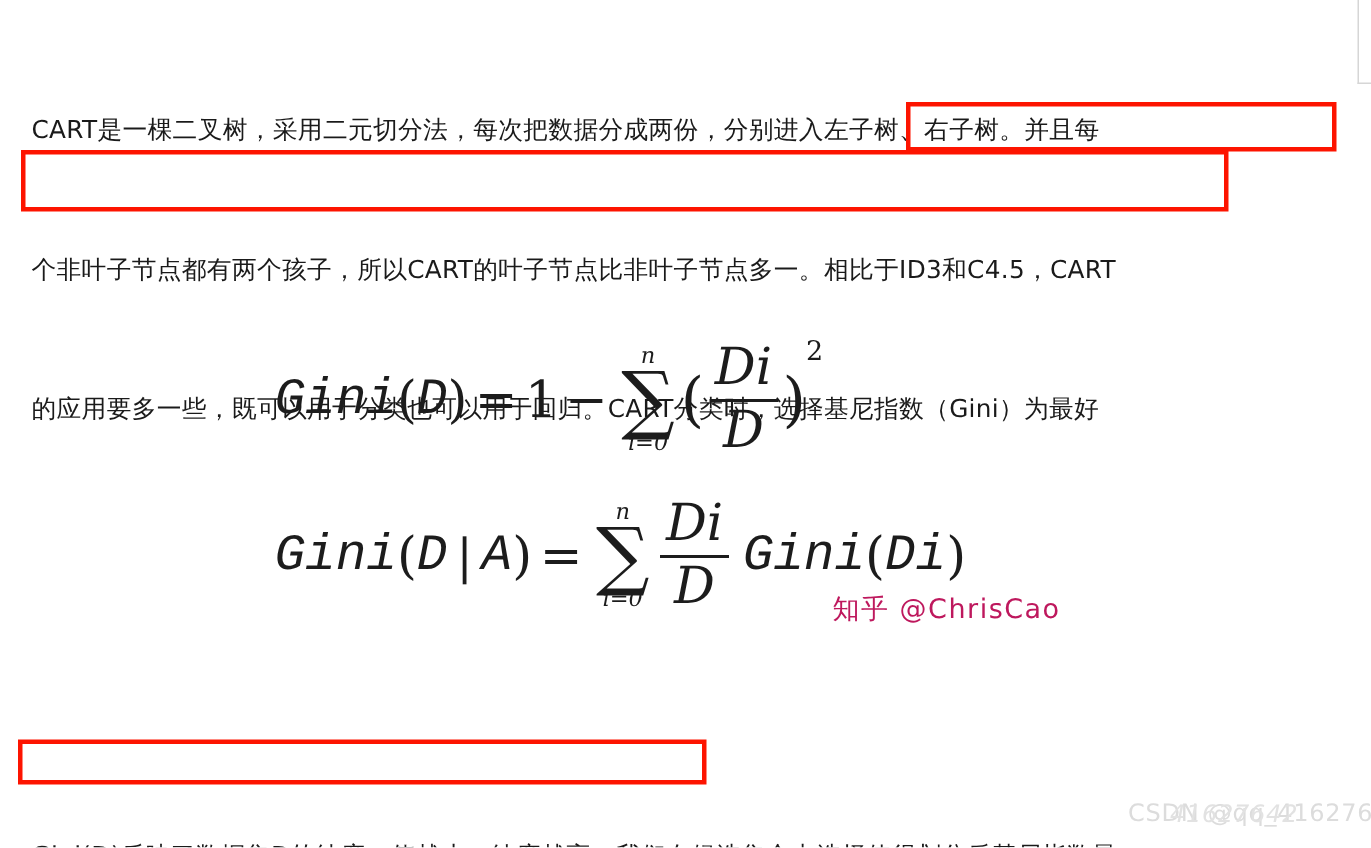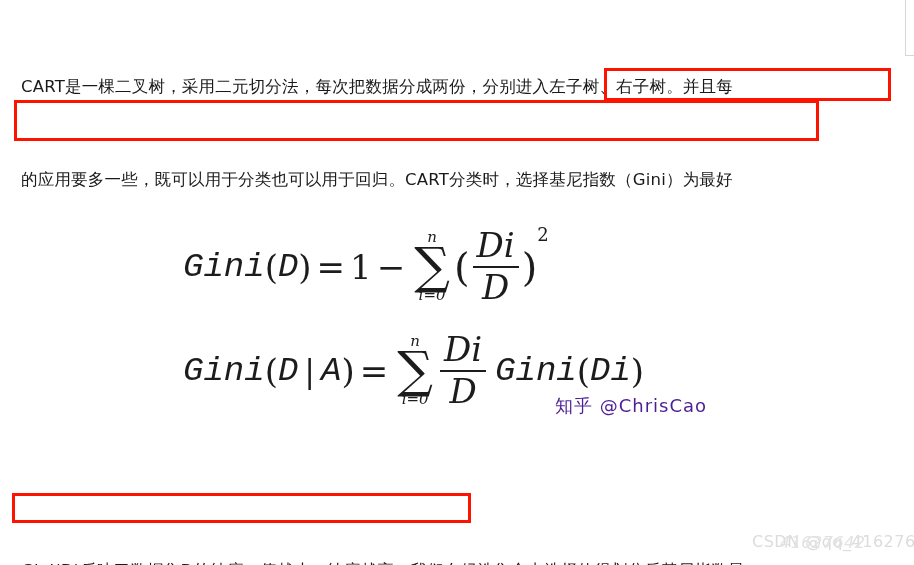--- a/index.html
+++ b/index.html
@@ -134,21 +134,21 @@
     font-size: 18px;
     font-style: normal;
     align-self: flex-start;
     margin-top: -4px;
   }
   .bar { font-style: normal; padding: 0 6px; font-size: 32px; }
 
   
   .watermark {
     position: absolute;
-    color: #4c1d95;
+    color: #be185d;
     white-space: nowrap;
     user-select: none;
   }
   #wm-zhihu {
     left: 555px;
     top: 394px;
     font-size: 18px;
     letter-spacing: 1px;
   }
   #wm-csdn {
@@ -168,20 +168,21 @@
 </style>
 </head>
 <body>
 
 <div id="page">
 
   <div class="frame-corner"></div>
 
   <div class="para" id="para-top">
     <span class="ln">CART是一棵二叉树，采用二元切分法，每次把数据分成两份，分别进入左子树、右子树。并且每</span>
+    <span class="ln">个非叶子节点都有两个孩子，所以CART的叶子节点比非叶子节点多一。相比于ID3和C4.5，CART</span>
     <span class="ln">的应用要多一些，既可以用于分类也可以用于回归。CART分类时，选择基尼指数（Gini）为最好</span>
   </div>
 
   <div class="redbox" id="redbox-1"></div>
   <div class="redbox" id="redbox-2"></div>
   <div class="redbox" id="redbox-3"></div>
 
   <div class="formula" id="formula-1">
     <span class="mi">Gini</span>
     <span class="mo" style="padding:0">(</span>

